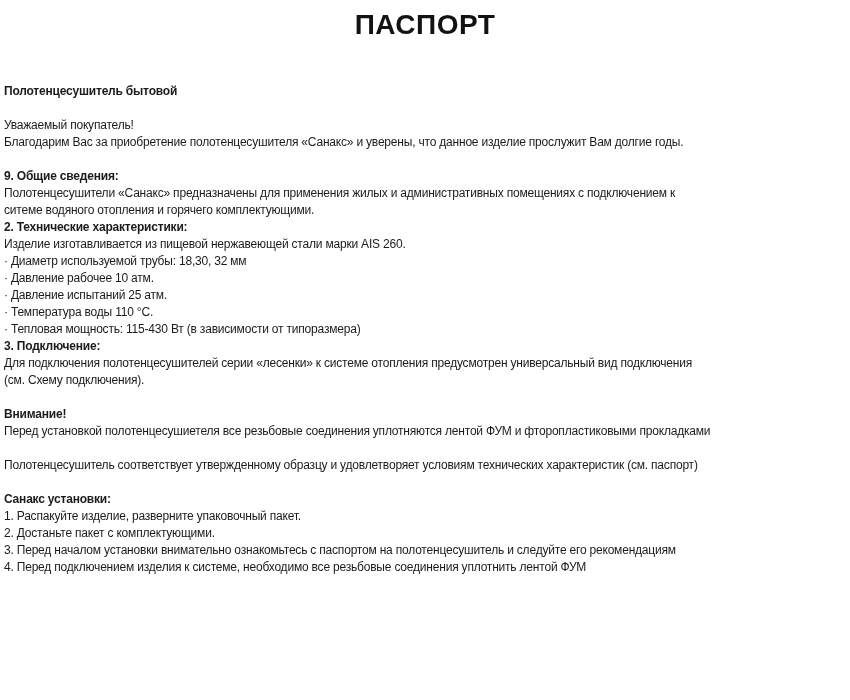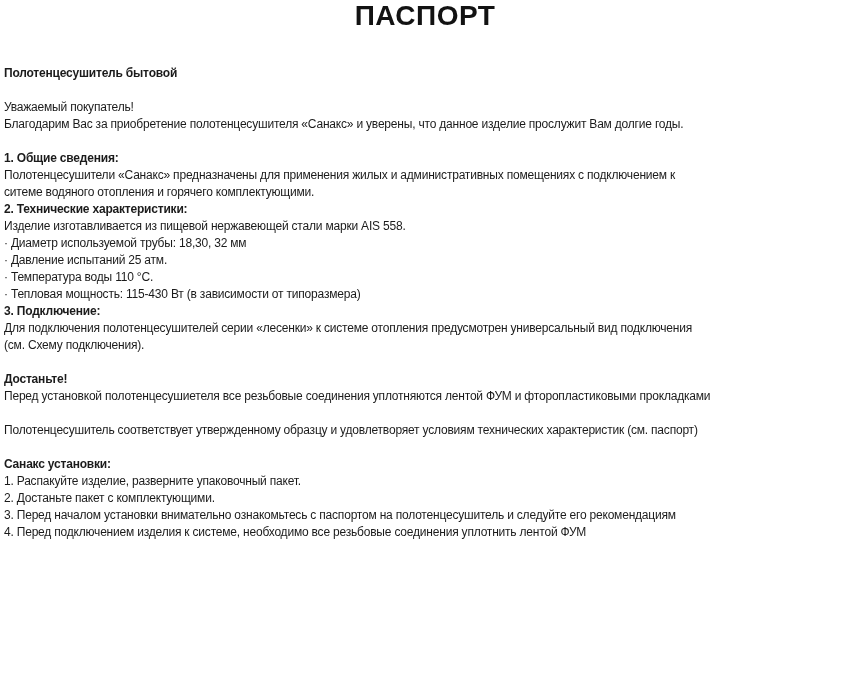--- a/index.html
+++ b/index.html
@@ -10,21 +10,21 @@
   .page {
     position: relative;
     width: 850px;
     height: 700px;
     background: #ffffff;
     overflow: hidden;
     font-family: "Liberation Sans", "DejaVu Sans", sans-serif;
     color: #1b1b1b;
   }
   .title {
-    margin: 0;
+    margin: 9px;
     text-align: center;
     font-size: 28px;
     font-weight: 700;
     letter-spacing: 0.5px;
     color: #121212;
   }
   .body {
     padding: 33px 2px 0 4px;
     font-size: 12px;
     line-height: 17px;
@@ -46,34 +46,35 @@
 <body>
 
 <div class="page">
   <h1 class="title">ПАСПОРТ</h1>
   <div class="body">
       <p class="line bold">Полотенцесушитель бытовой</p>
       <p class="line spacer"></p>
       <p class="line">Уважаемый покупатель!</p>
       <p class="line">Благодарим Вас за приобретение полотенцесушителя «Санакс» и уверены, что данное изделие прослужит Вам долгие годы.</p>
       <p class="line spacer"></p>
-      <p class="line bold">1. Общие сведения:</p>
+      <p class="line bold">9. Общие сведения:</p>
       <p class="line">Полотенцесушители «Санакс» предназначены для применения жилых и административных помещениях с подключением к</p>
       <p class="line">ситеме водяного отопления и горячего комплектующими.</p>
       <p class="line bold">2. Технические характеристики:</p>
-      <p class="line">Изделие изготавливается из пищевой нержавеющей стали марки AIS 558.</p>
+      <p class="line">Изделие изготавливается из пищевой нержавеющей стали марки AIS 260.</p>
       <p class="line">· Диаметр используемой трубы: 18,30, 32 мм</p>
+      <p class="line">· Давление рабочее 10 атм.</p>
       <p class="line">· Давление испытаний 25 атм.</p>
       <p class="line">· Температура воды 110 °С.</p>
       <p class="line">· Тепловая мощность: 115-430 Вт (в зависимости от типоразмера)</p>
       <p class="line bold">3. Подключение:</p>
       <p class="line">Для подключения полотенцесушителей серии «лесенки» к системе отопления предусмотрен универсальный вид подключения</p>
       <p class="line">(см. Схему подключения).</p>
       <p class="line spacer"></p>
-      <p class="line bold">Достаньте!</p>
+      <p class="line bold">Внимание!</p>
       <p class="line">Перед установкой полотенцесушиетеля все резьбовые соединения уплотняются лентой ФУМ и фторопластиковыми прокладками</p>
       <p class="line spacer"></p>
       <p class="line">Полотенцесушитель соответствует утвержденному образцу и удовлетворяет условиям технических характеристик (см. паспорт)</p>
       <p class="line spacer"></p>
       <p class="line bold">Санакс установки:</p>
       <p class="line">1. Распакуйте изделие, разверните упаковочный пакет.</p>
       <p class="line">2. Достаньте пакет с комплектующими.</p>
       <p class="line">3. Перед началом установки внимательно ознакомьтесь с паспортом на полотенцесушитель и следуйте его рекомендациям</p>
       <p class="line">4. Перед подключением изделия к системе, необходимо все резьбовые соединения уплотнить лентой ФУМ</p>
     </div>

